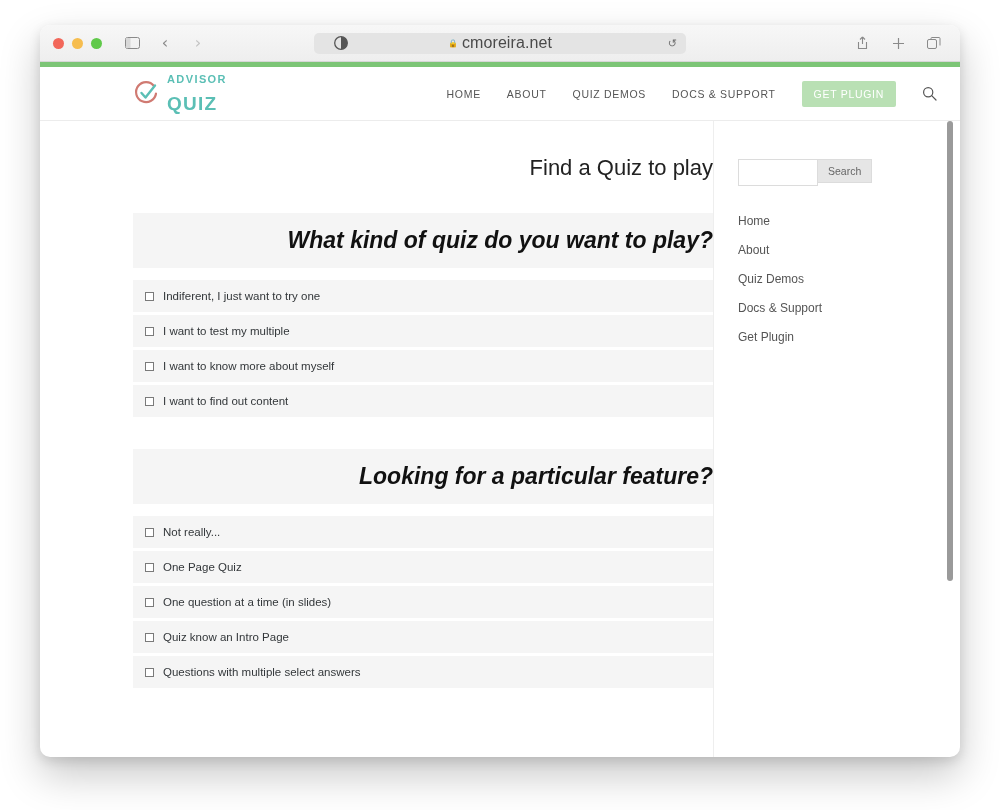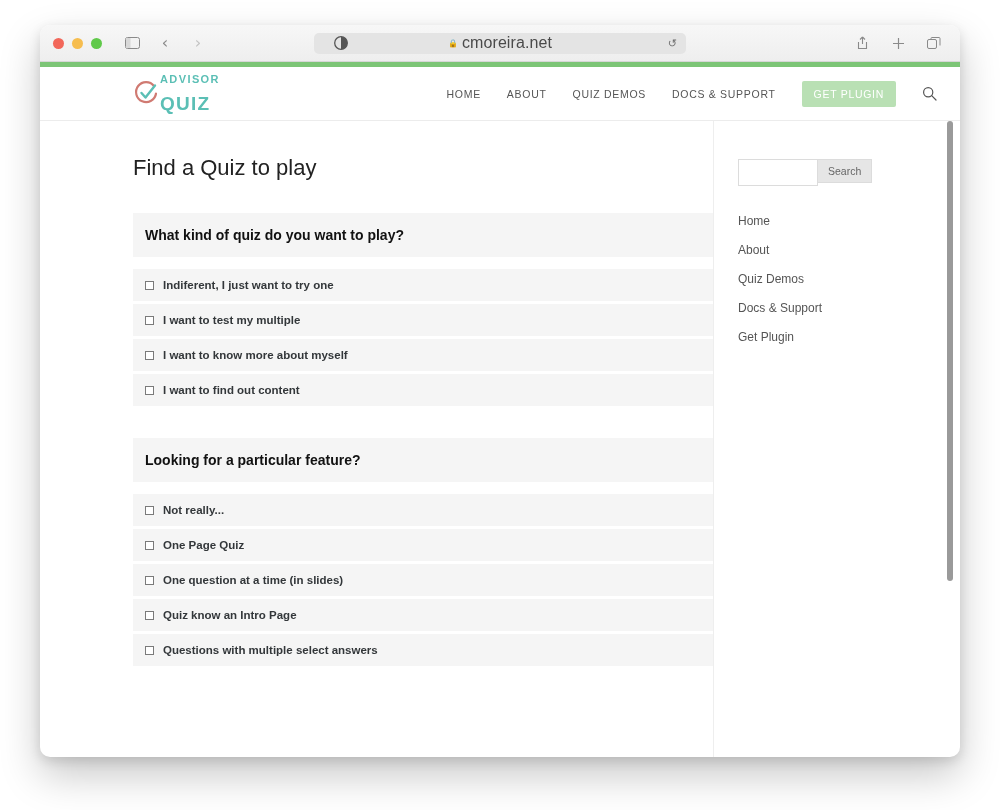--- a/index.html
+++ b/index.html
@@ -90,21 +90,21 @@
 
   
   .site-header {
     height: 54px;
     background: #ffffff;
     border-bottom: 1px solid #ececec;
     display: flex;
     align-items: center;
     padding: 0 23px 0 93px;
   }
-  .logo { display: flex; align-items: center; }
+  .logo { display: flex; align-items: center; gap: 7px; }
   .logo-mark { width: 27px; height: 27px; flex: none; }
   .logo-text { line-height: 1; }
   .logo-advisor {
     font-size: 11px;
     letter-spacing: 1.4px;
     color: #5bbfb5;
     font-weight: bold;
     display: block;
   }
   .logo-quiz {
@@ -148,49 +148,51 @@
 
   
   .page-body {
     display: flex;
     height: 636px;
     position: relative;
   }
   .content {
     width: 673px;
     padding: 34px 0 0 93px;
+    text-align: right;
   }
   .aside {
     flex: 1;
     border-left: 1px solid #eeeeee;
     padding: 38px 0 0 24px;
   }
 
   .page-title {
     font-size: 22px;
     color: #222222;
     font-weight: normal;
     margin-bottom: 32px;
   }
 
   .q-heading {
     background: #f5f5f5;
-    font-size: 14px;
+    font-size: 23px;
     font-weight: bold;
     color: #111111;
     padding: 14px 0 14px 12px;
     margin-bottom: 12px;
+    font-style: italic;
   }
   .q-hint {
     font-size: 9.5px;
     color: #b0b0b0;
     margin: -6px 0 12px 3px;
   }
 
-  .opt-list { margin-bottom: 32px; font-weight: bold; }
+  .opt-list { margin-bottom: 32px; }
   .opt-row {
     background: #f5f5f5;
     padding: 10px 0 10px 12px;
     margin-bottom: 3px;
     display: flex;
     align-items: center;
     gap: 9px;
     font-size: 11.5px;
     color: #33373a;
   }

